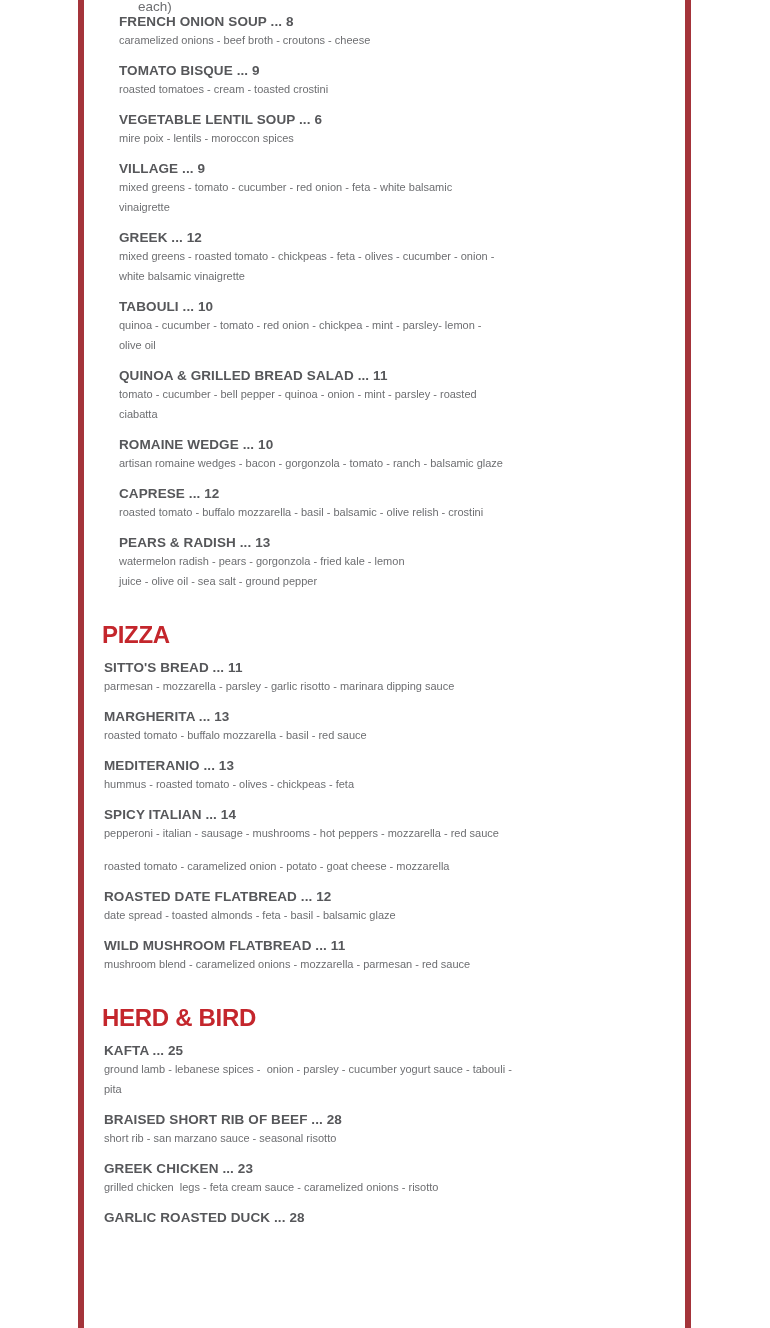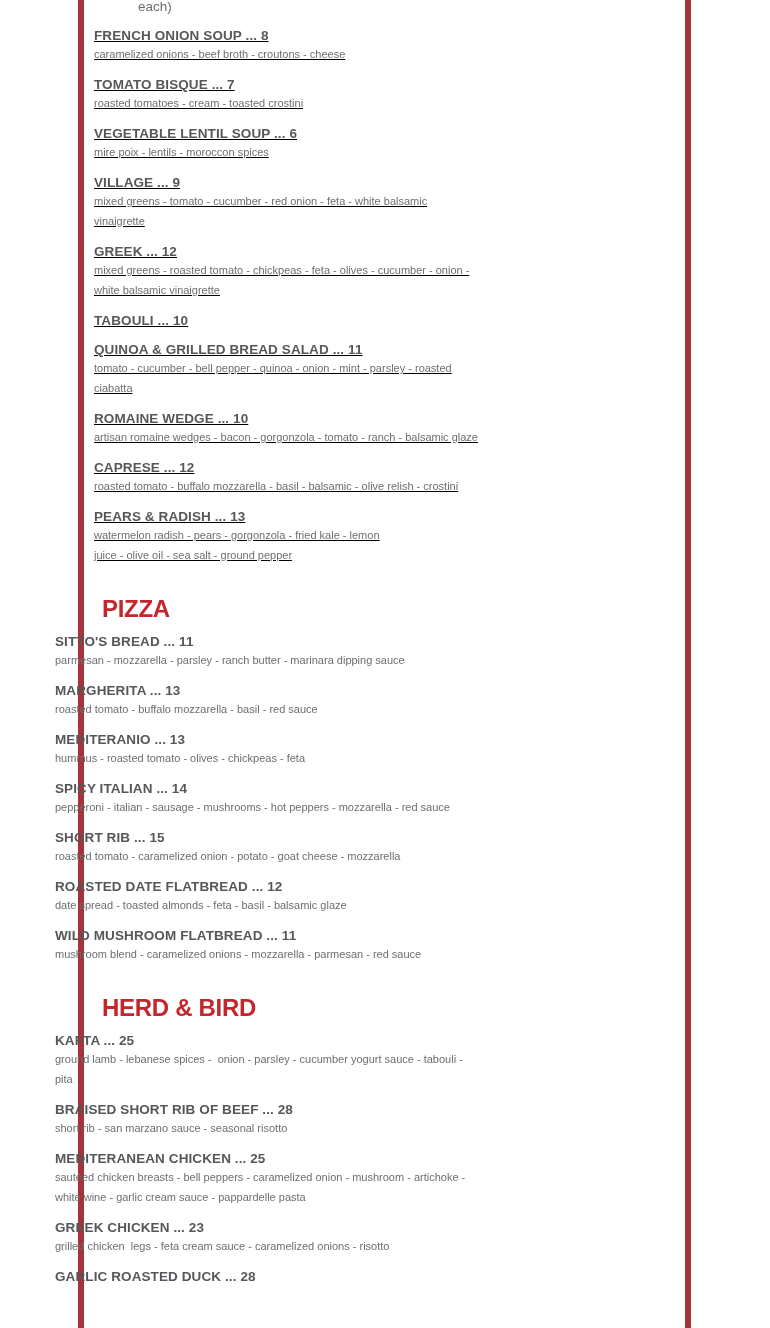--- a/index.html
+++ b/index.html
@@ -15,34 +15,34 @@
     position: absolute; top: 0; bottom: 0; width: 6px;
     background: #a4343a;
   }
   .side-border.left  { left: 78px; }
   .side-border.right { left: 685px; }
   .content { position: absolute; top: 0; left: 0; width: 685px; }
 
   .partial-line {
     padding-left: 138px;
     font-size: 13.5px; color: #6d6e71;
-    line-height: 14px; margin-bottom: 14px;
+    line-height: 14px; margin-bottom: 0;
     white-space: pre;
   }
   .section-header {
     margin: 26px 0 7px 0;
     padding-left: 102px;
     font-size: 24px; font-weight: bold;
     color: #c4262c;
     line-height: 36px;
     letter-spacing: -0.3px;
   }
   .item { margin-bottom: 13px; }
-  .sec-a .item { padding-left: 94px; text-decoration: underline; }
-  .sec-b .item { padding-left: 55px; }
+  .sec-a .item { padding-left: 119px; }
+  .sec-b .item { padding-left: 104px; }
   .item-title {
     font-size: 13.5px; font-weight: bold;
     color: #56575a;
     line-height: 16px;
     letter-spacing: 0.1px;
   }
   .item-desc {
     font-size: 11px;
     color: #6d6e71;
     line-height: 20px;
@@ -58,39 +58,41 @@
 <div class="content">
 
   <div class="partial-line">each)</div>
 
   <div class="sec-a">
     <div class="item">
       <div class="item-title">FRENCH ONION SOUP ... 8</div>
       <div class="item-desc">caramelized onions - beef broth - croutons - cheese</div>
     </div>
     <div class="item">
-      <div class="item-title">TOMATO BISQUE ... 7</div>
+      <div class="item-title">TOMATO BISQUE ... 9</div>
       <div class="item-desc">roasted tomatoes - cream - toasted crostini</div>
     </div>
     <div class="item">
       <div class="item-title">VEGETABLE LENTIL SOUP ... 6</div>
       <div class="item-desc">mire poix - lentils - moroccon spices</div>
     </div>
     <div class="item">
       <div class="item-title">VILLAGE ... 9</div>
       <div class="item-desc">mixed greens - tomato - cucumber - red onion - feta - white balsamic
 vinaigrette</div>
     </div>
     <div class="item">
       <div class="item-title">GREEK ... 12</div>
       <div class="item-desc">mixed greens - roasted tomato - chickpeas - feta - olives - cucumber - onion -
 white balsamic vinaigrette</div>
     </div>
     <div class="item">
       <div class="item-title">TABOULI ... 10</div>
+      <div class="item-desc">quinoa - cucumber - tomato - red onion - chickpea - mint - parsley- lemon -
+olive oil</div>
     </div>
     <div class="item">
       <div class="item-title">QUINOA &amp; GRILLED BREAD SALAD ... 11</div>
       <div class="item-desc">tomato - cucumber - bell pepper - quinoa - onion - mint - parsley - roasted
 ciabatta</div>
     </div>
     <div class="item">
       <div class="item-title">ROMAINE WEDGE ... 10</div>
       <div class="item-desc">artisan romaine wedges - bacon - gorgonzola - tomato - ranch - balsamic glaze</div>
     </div>
@@ -102,36 +104,35 @@
       <div class="item-title">PEARS &amp; RADISH ... 13</div>
       <div class="item-desc">watermelon radish - pears - gorgonzola - fried kale - lemon
 juice - olive oil - sea salt - ground pepper</div>
     </div>
   </div>
 
   <div class="sec-b">
     <div class="section-header">PIZZA</div>
     <div class="item">
       <div class="item-title">SITTO'S BREAD ... 11</div>
-      <div class="item-desc">parmesan - mozzarella - parsley - ranch butter - marinara dipping sauce</div>
+      <div class="item-desc">parmesan - mozzarella - parsley - garlic risotto - marinara dipping sauce</div>
     </div>
     <div class="item">
       <div class="item-title">MARGHERITA ... 13</div>
       <div class="item-desc">roasted tomato - buffalo mozzarella - basil - red sauce</div>
     </div>
     <div class="item">
       <div class="item-title">MEDITERANIO ... 13</div>
       <div class="item-desc">hummus - roasted tomato - olives - chickpeas - feta</div>
     </div>
     <div class="item">
       <div class="item-title">SPICY ITALIAN ... 14</div>
       <div class="item-desc">pepperoni - italian - sausage - mushrooms - hot peppers - mozzarella - red sauce</div>
     </div>
     <div class="item">
-      <div class="item-title">SHORT RIB ... 15</div>
       <div class="item-desc">roasted tomato - caramelized onion - potato - goat cheese - mozzarella</div>
     </div>
     <div class="item">
       <div class="item-title">ROASTED DATE FLATBREAD ... 12</div>
       <div class="item-desc">date spread - toasted almonds - feta - basil - balsamic glaze</div>
     </div>
     <div class="item">
       <div class="item-title">WILD MUSHROOM FLATBREAD ... 11</div>
       <div class="item-desc">mushroom blend - caramelized onions - mozzarella - parmesan - red sauce</div>
     </div>
@@ -142,25 +143,20 @@
     <div class="item">
       <div class="item-title">KAFTA ... 25</div>
       <div class="item-desc">ground lamb - lebanese spices -  onion - parsley - cucumber yogurt sauce - tabouli -
 pita</div>
     </div>
     <div class="item">
       <div class="item-title">BRAISED SHORT RIB OF BEEF ... 28</div>
       <div class="item-desc">short rib - san marzano sauce - seasonal risotto</div>
     </div>
     <div class="item">
-      <div class="item-title">MEDITERANEAN CHICKEN ... 25</div>
-      <div class="item-desc">sautéed chicken breasts - bell peppers - caramelized onion - mushroom - artichoke -
-white wine - garlic cream sauce - pappardelle pasta</div>
-    </div>
-    <div class="item">
       <div class="item-title">GREEK CHICKEN ... 23</div>
       <div class="item-desc">grilled chicken  legs - feta cream sauce - caramelized onions - risotto</div>
     </div>
     <div class="item">
       <div class="item-title">GARLIC ROASTED DUCK ... 28</div>
       <div class="item-desc"></div>
     </div>
   </div>
 
 </div>

